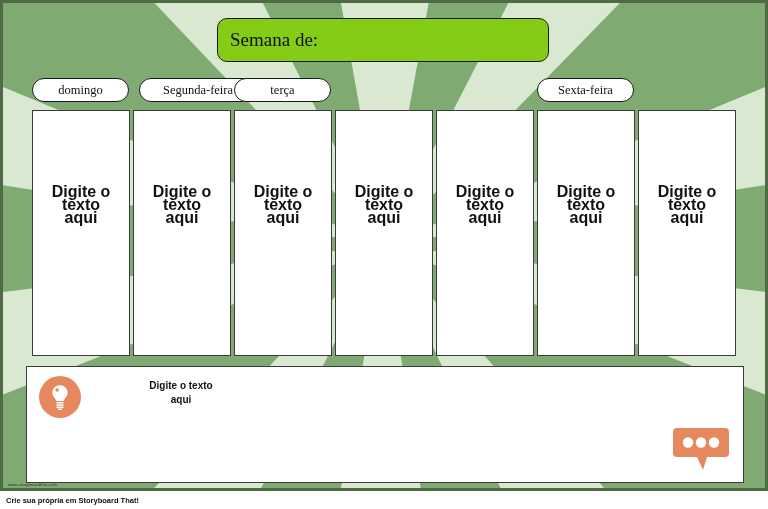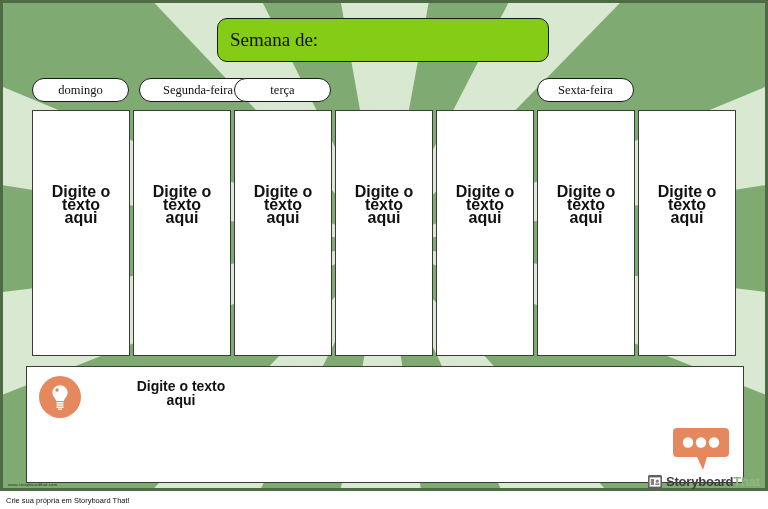--- a/index.html
+++ b/index.html
@@ -126,21 +126,21 @@
     align-items: center;
     justify-content: center;
   }
   .note-text {
     position: absolute;
     left: 64px;
     top: 12px;
     width: 180px;
     font-family: "Liberation Sans", sans-serif;
     font-weight: bold;
-    font-size: 14px;
+    font-size: 10px;
     line-height: 14px;
     color: #111111;
     text-align: center;
     white-space: pre-line;
   }
   .speech-bubble {
     position: absolute;
     right: 14px;
     bottom: 12px;
     width: 56px;
@@ -177,21 +177,21 @@
     letter-spacing: -0.2px;
   }
   .logo-word .that {
     color: #8fb97f;
   }
   .attribution {
     position: absolute;
     left: 6px;
     top: 496px;
     font-family: "Liberation Sans", sans-serif;
-    font-weight: normal;
+    font-weight: bold;
     font-size: 7.5px;
     color: #111111;
     white-space: nowrap;
   }
 </style>
 </head>
 <body>
 
 <div id="poster">
 
@@ -282,26 +282,16 @@
     <svg class="speech-bubble" viewBox="0 0 56 42">
       <path d="M4 0h48a4 4 0 0 1 4 4v21a4 4 0 0 1-4 4H34l-4 13-6-13H4a4 4 0 0 1-4-4V4a4 4 0 0 1 4-4z" fill="#e5885e"></path>
       <circle cx="15" cy="14.5" r="5.2" fill="#ffffff"></circle>
       <circle cx="28" cy="14.5" r="5.2" fill="#ffffff"></circle>
       <circle cx="41" cy="14.5" r="5.2" fill="#ffffff"></circle>
     </svg>
   </div>
 
   <div class="site-url">www.storyboardthat.com</div>
 
-  <div class="logo-lockup">
-    <svg class="logo-mark" viewBox="0 0 14 14">
-      <rect x="0" y="0" width="14" height="14" rx="1.5" fill="#5f5f5f"></rect>
-      <rect x="1.6" y="2.4" width="10.8" height="9.2" fill="#ffffff"></rect>
-      <rect x="2.8" y="4" width="3.2" height="6" fill="#7f7f7f"></rect>
-      <circle cx="9.3" cy="6.2" r="1.6" fill="#7f7f7f"></circle>
-      <rect x="7.3" y="8.4" width="4" height="1.6" fill="#7f7f7f"></rect>
-    </svg>
-    <div class="logo-word"><span>Storyboard</span><span class="that">That</span></div>
-  </div>
 
   <div class="attribution">Crie sua própria em Storyboard That!</div>
 
 </div>
 
 </body></html>

